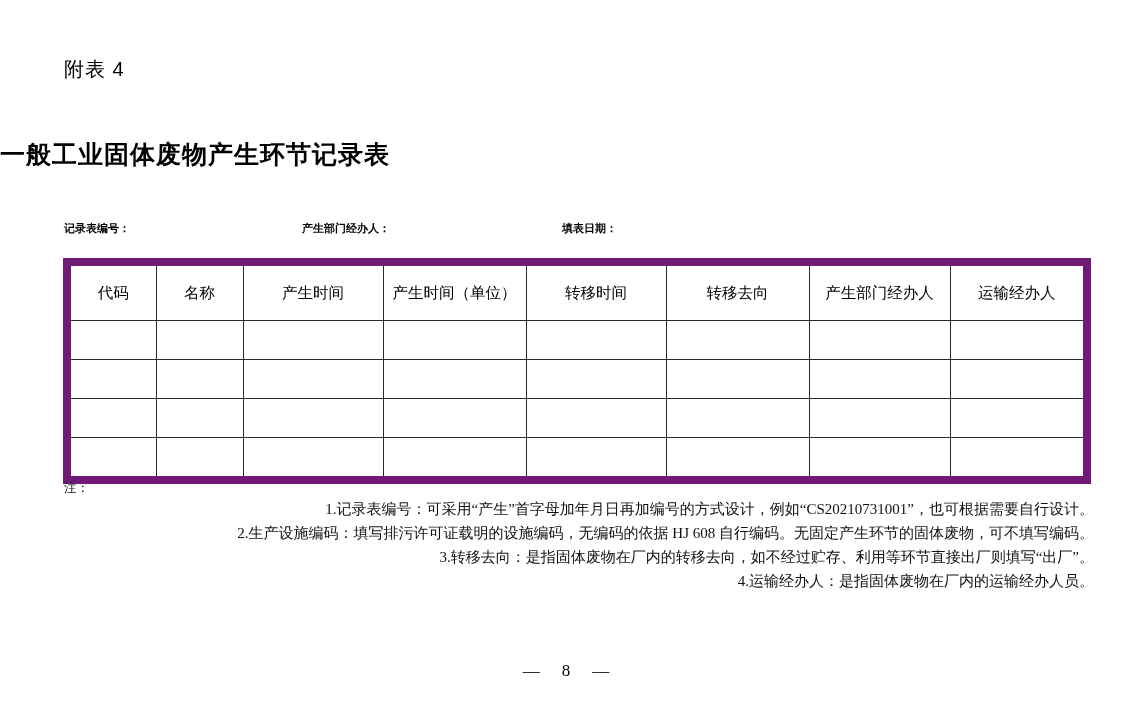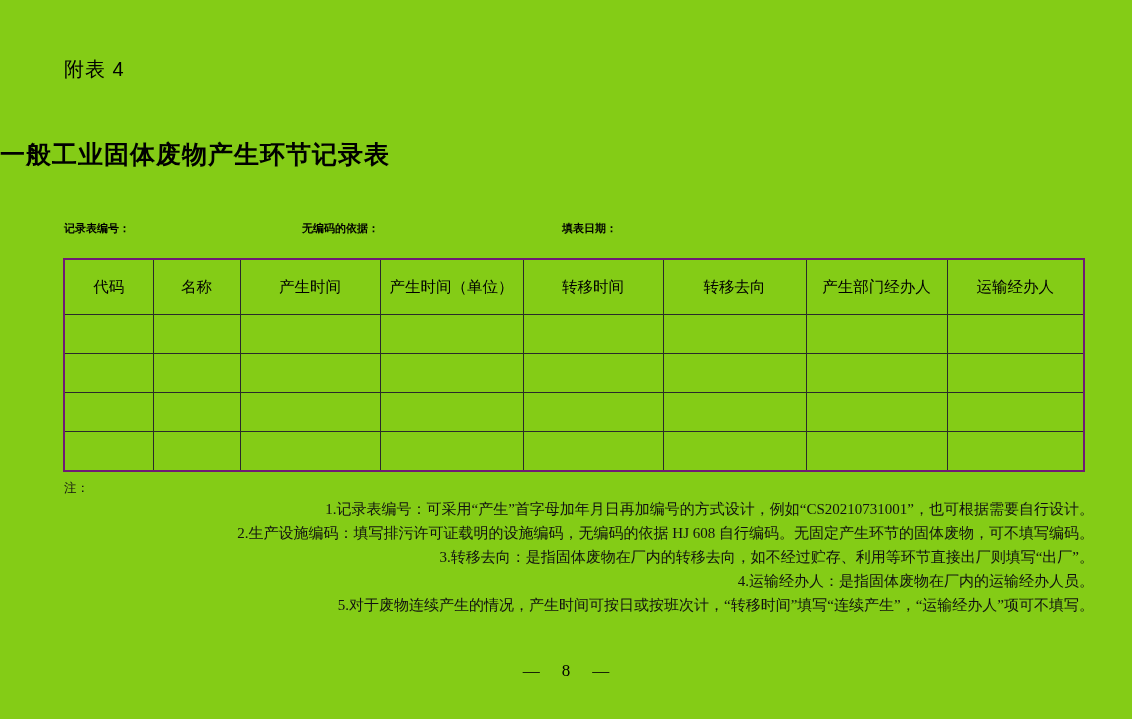--- a/index.html
+++ b/index.html
@@ -1,21 +1,21 @@
 <!DOCTYPE html>
 <html><head>
 <meta charset="utf-8">
 <style>
   html, body { margin: 0; padding: 0; background: #e8e8e8; }
   .page {
     position: relative;
     width: 1132px;
     height: 719px;
     margin: 0 auto;
-    background: #84cc16;
+    background: #ffffff;
     color: #000000;
     font-family: "Liberation Sans", sans-serif;
     overflow: hidden;
   }
   .appendix-label {
     position: absolute;
     left: 64px;
     top: 56px;
     font-size: 20px;
     letter-spacing: 1px;
@@ -43,21 +43,21 @@
   .meta-item-2 { width: 260px; }
   .meta-item-3 { width: 318px; }
   .meta-item-4 { flex: 1; }
   .record-table {
     position: absolute;
     top: 258px;
     left: 63px;
     width: 1020px;
     border-collapse: collapse;
     table-layout: fixed;
-    border: 2px solid #701a75;
+    border: 8px solid #701a75;
   }
   .record-table th, .record-table td {
     border: 1px solid #2a2a2a;
     padding: 0;
     text-align: center;
     vertical-align: middle;
   }
   .record-table th {
     height: 54px;
     font-size: 15.5px;
@@ -100,21 +100,21 @@
 <body>
 
 <div class="page">
 
   <div class="appendix-label">附表 4</div>
 
   <div class="doc-title">一般工业固体废物产生环节记录表</div>
 
   <div class="meta-row">
     <span class="meta-item-1">记录表编号：</span>
-    <span class="meta-item-2">无编码的依据：</span>
+    <span class="meta-item-2">产生部门经办人：</span>
     <span class="meta-item-4">填表日期：</span>
   </div>
 
   <table class="record-table">
     <colgroup>
       <col style="width:89px">
         <col style="width:87px">
         <col style="width:140px">
         <col style="width:143px">
       <col style="width:140px">
@@ -177,20 +177,19 @@
       </tr>
     </tbody>
   </table>
 
   <div class="notes">
     <span class="notes-label">注：</span>
     <div class="note-line">1.记录表编号：可采用“产生”首字母加年月日再加编号的方式设计，例如“CS20210731001”，也可根据需要自行设计。</div>
     <div class="note-line">2.生产设施编码：填写排污许可证载明的设施编码，无编码的依据 HJ 608 自行编码。无固定产生环节的固体废物，可不填写编码。</div>
     <div class="note-line">3.转移去向：是指固体废物在厂内的转移去向，如不经过贮存、利用等环节直接出厂则填写“出厂”。</div>
     <div class="note-line">4.运输经办人：是指固体废物在厂内的运输经办人员。</div>
-    <div class="note-line">5.对于废物连续产生的情况，产生时间可按日或按班次计，“转移时间”填写“连续产生”，“运输经办人”项可不填写。</div>
   </div>
 
   <div class="page-footer">
     <span class="footer-dash">—</span><span class="footer-num">8</span><span class="footer-dash">—</span>
   </div>
 
 </div>
 
 </body></html>

